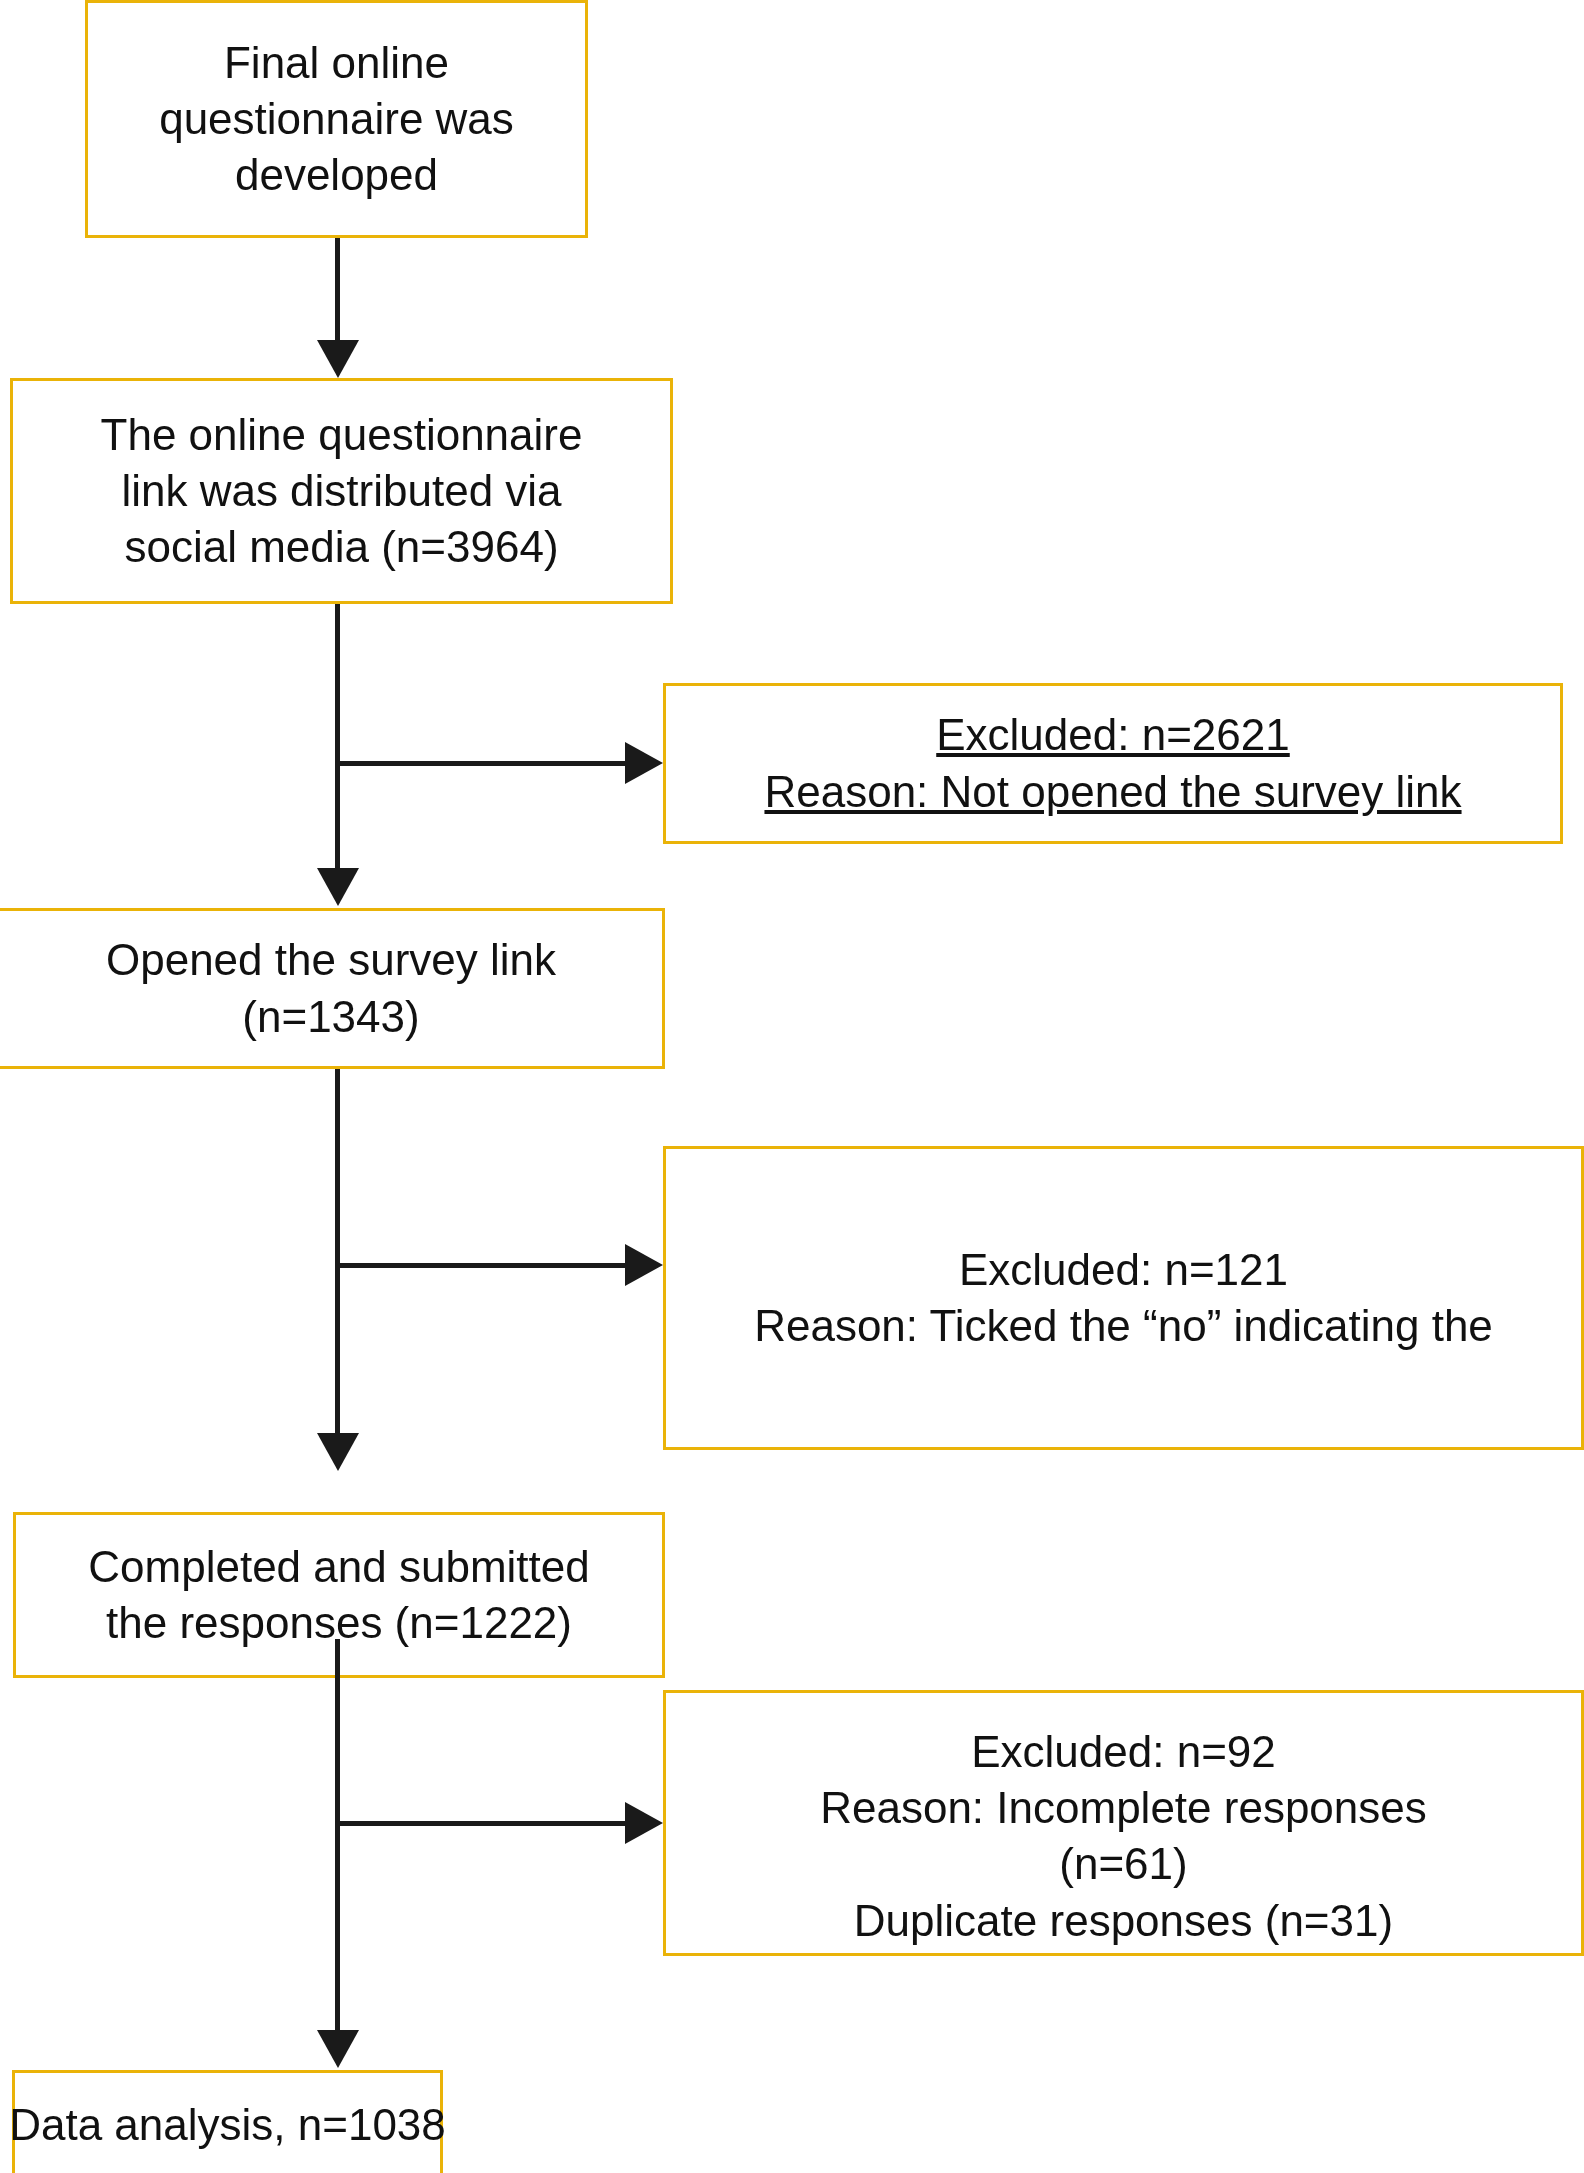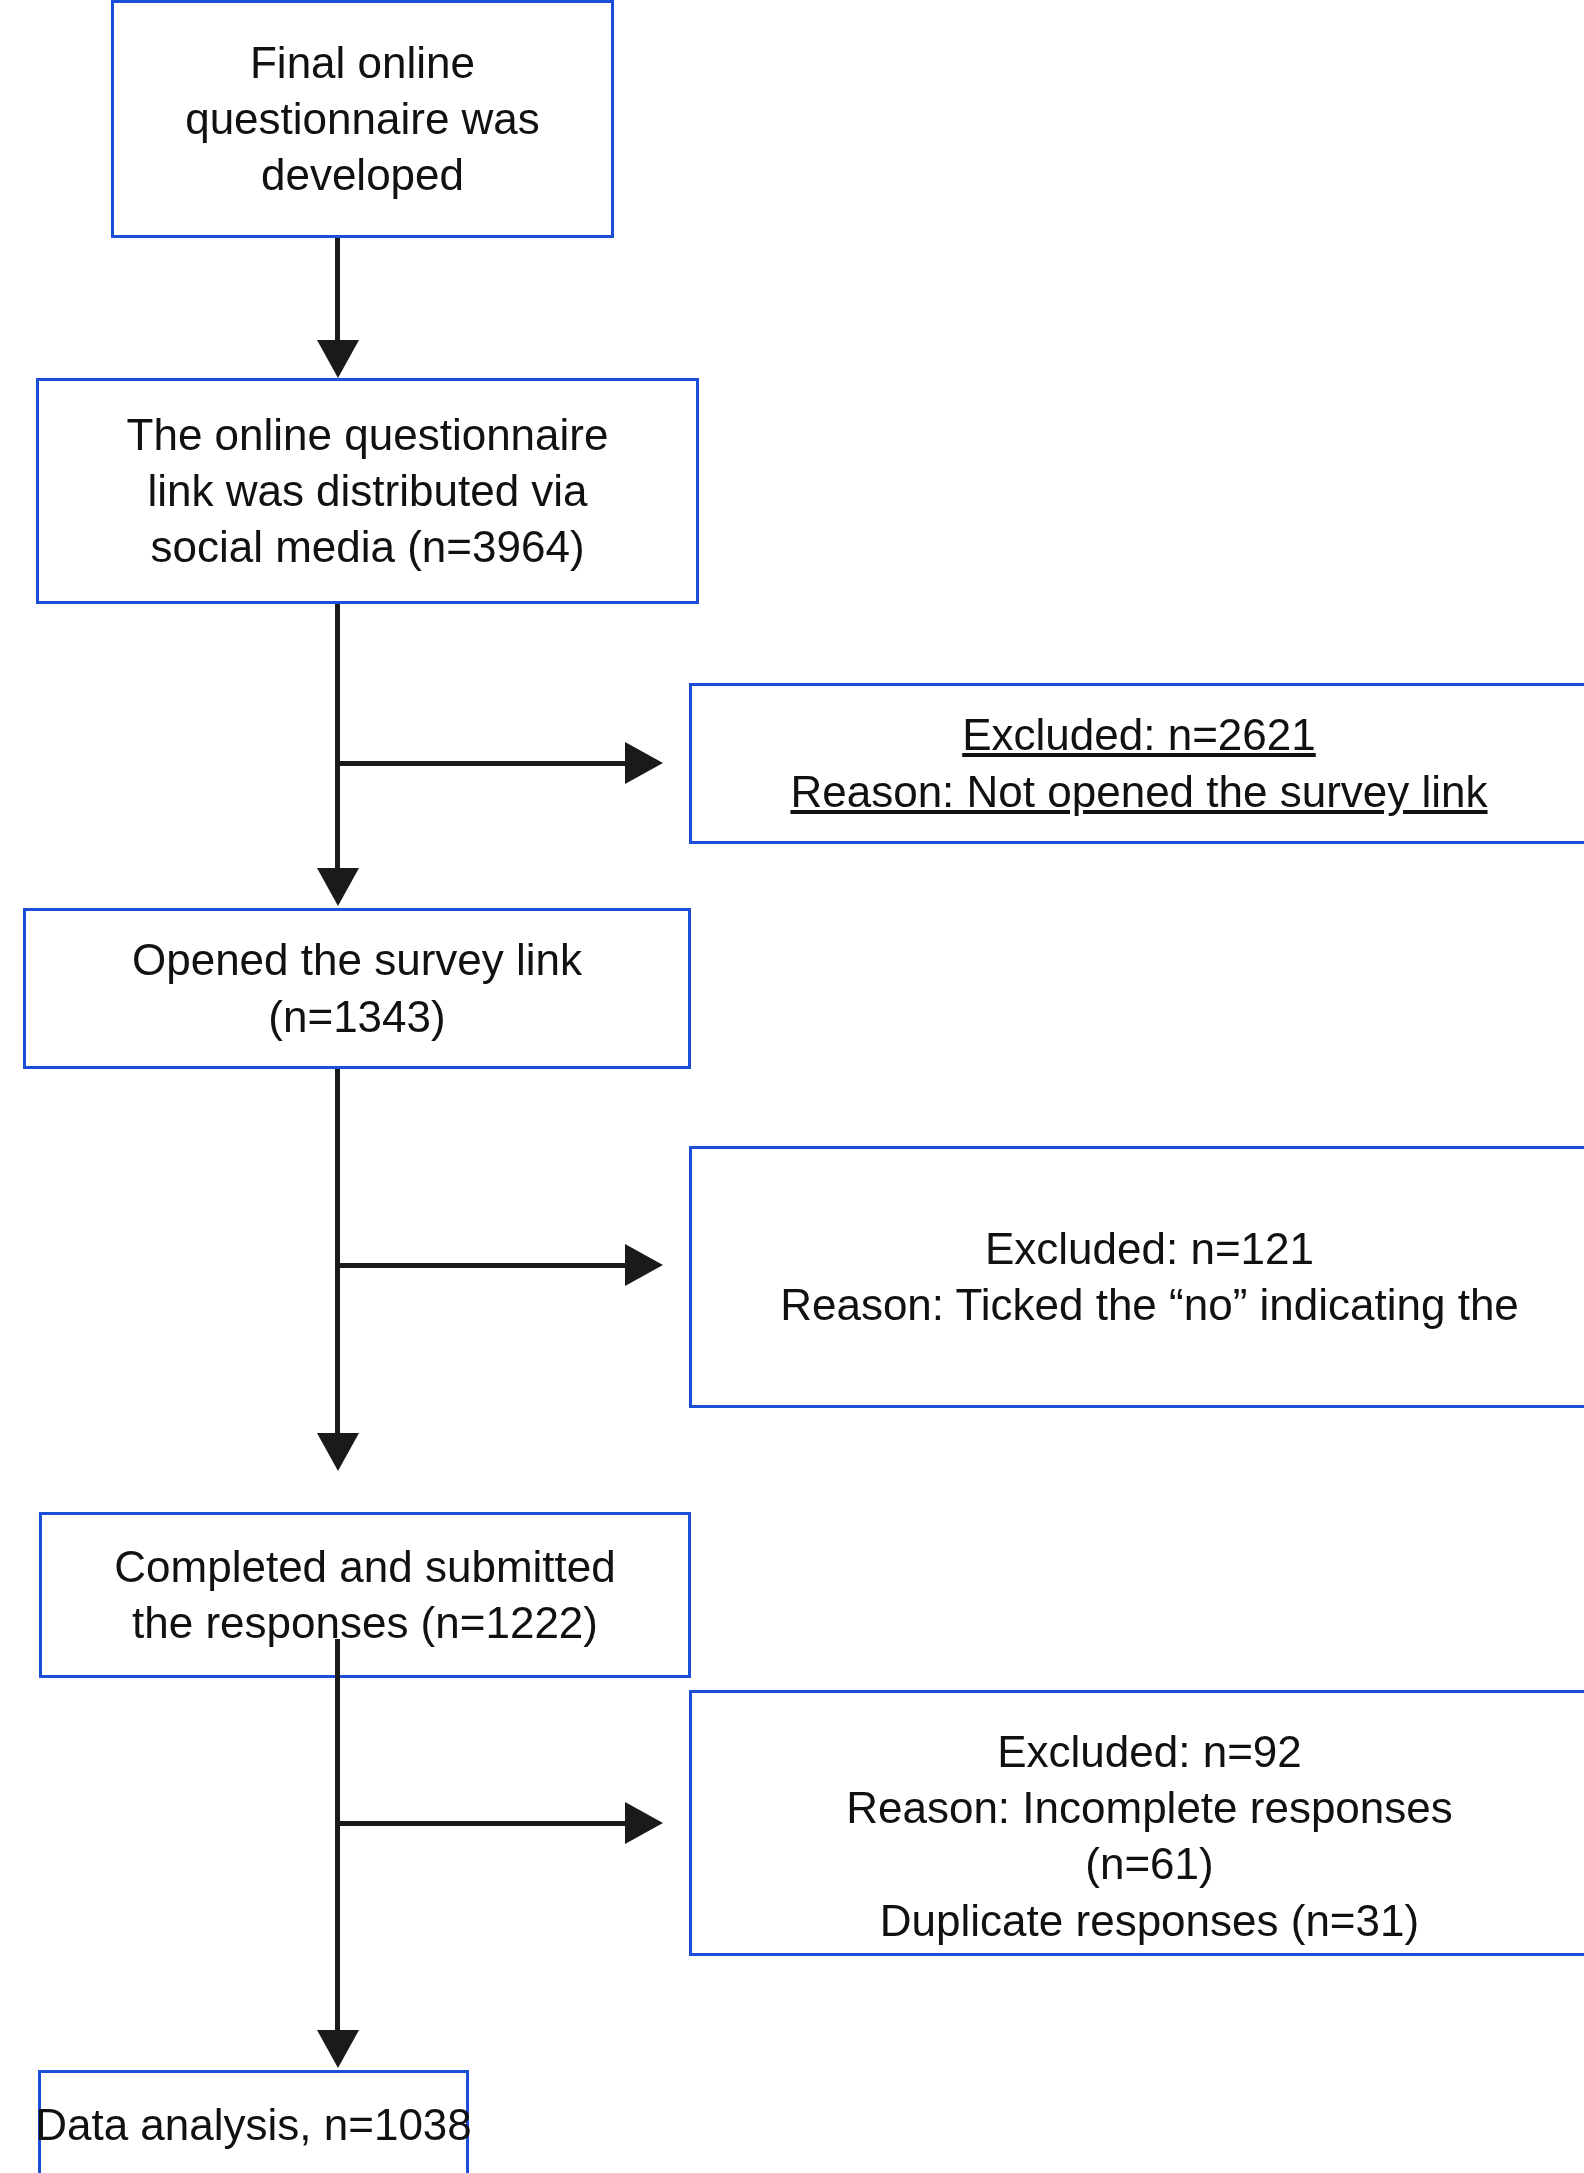--- a/index.html
+++ b/index.html
@@ -11,47 +11,46 @@
     position: relative;
     width: 1584px;
     height: 2173px;
     background: #ffffff;
     font-family: "Liberation Sans", sans-serif;
     overflow: hidden;
   }
   .node {
     position: absolute;
     box-sizing: border-box;
-    border: 3px solid #1d4ed8;
+    border: 3px solid #eab308;
     background: #ffffff;
     display: flex;
     flex-direction: column;
     align-items: center;
     justify-content: center;
     text-align: center;
     color: #111111;
     font-size: 44px;
     line-height: 1.28;
     padding: 4px 10px;
-    margin-left: 26px;
   }
   .node .line {
     display: block;
     white-space: nowrap;
   }
   
   #node-developed   { left: 85px;  top: 0px;     width: 503px; height: 238px; }
   #node-distributed { left: 10px;  top: 378px;   width: 663px; height: 226px; }
   #node-opened      { left: -3px;  top: 908px;   width: 668px; height: 161px; }
   #node-completed   { left: 13px;  top: 1512px;  width: 652px; height: 166px; }
   #node-analysis    { left: 12px;  top: 2070px;  width: 431px; height: 110px; }
 
   
   #node-excluded-1  { left: 663px; top: 683px;  width: 900px;  height: 161px; text-decoration: underline; }
-  #node-excluded-2  { left: 663px; top: 1146px; width: 921px;  height: 262px; }
+  #node-excluded-2  { left: 663px; top: 1146px; width: 921px;  height: 304px; }
   #node-excluded-3  { left: 663px; top: 1690px; width: 921px;  height: 266px; justify-content: flex-end; }
 
   
   .v-line {
     position: absolute;
     width: 5px;
     background: #1a1a1a;
     left: 335px;
   }
   .h-line {

